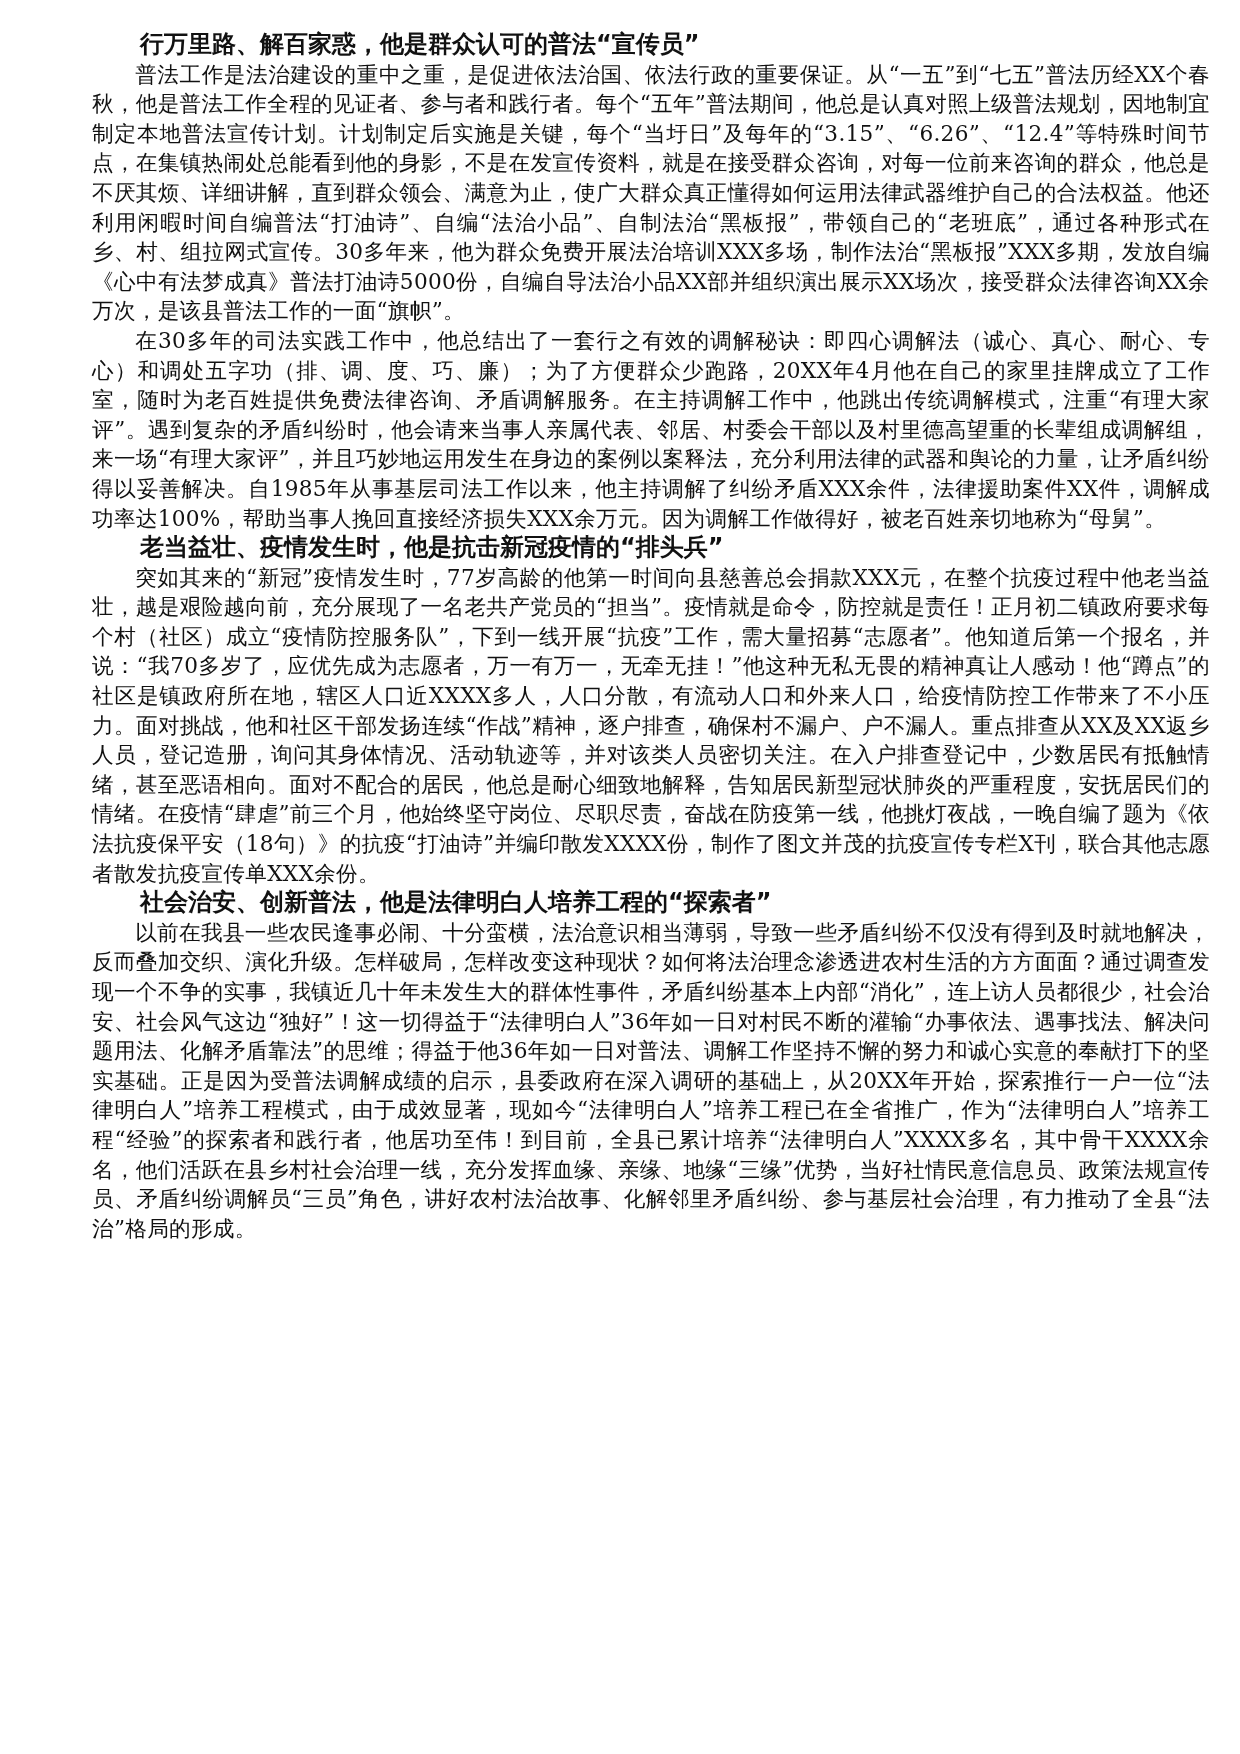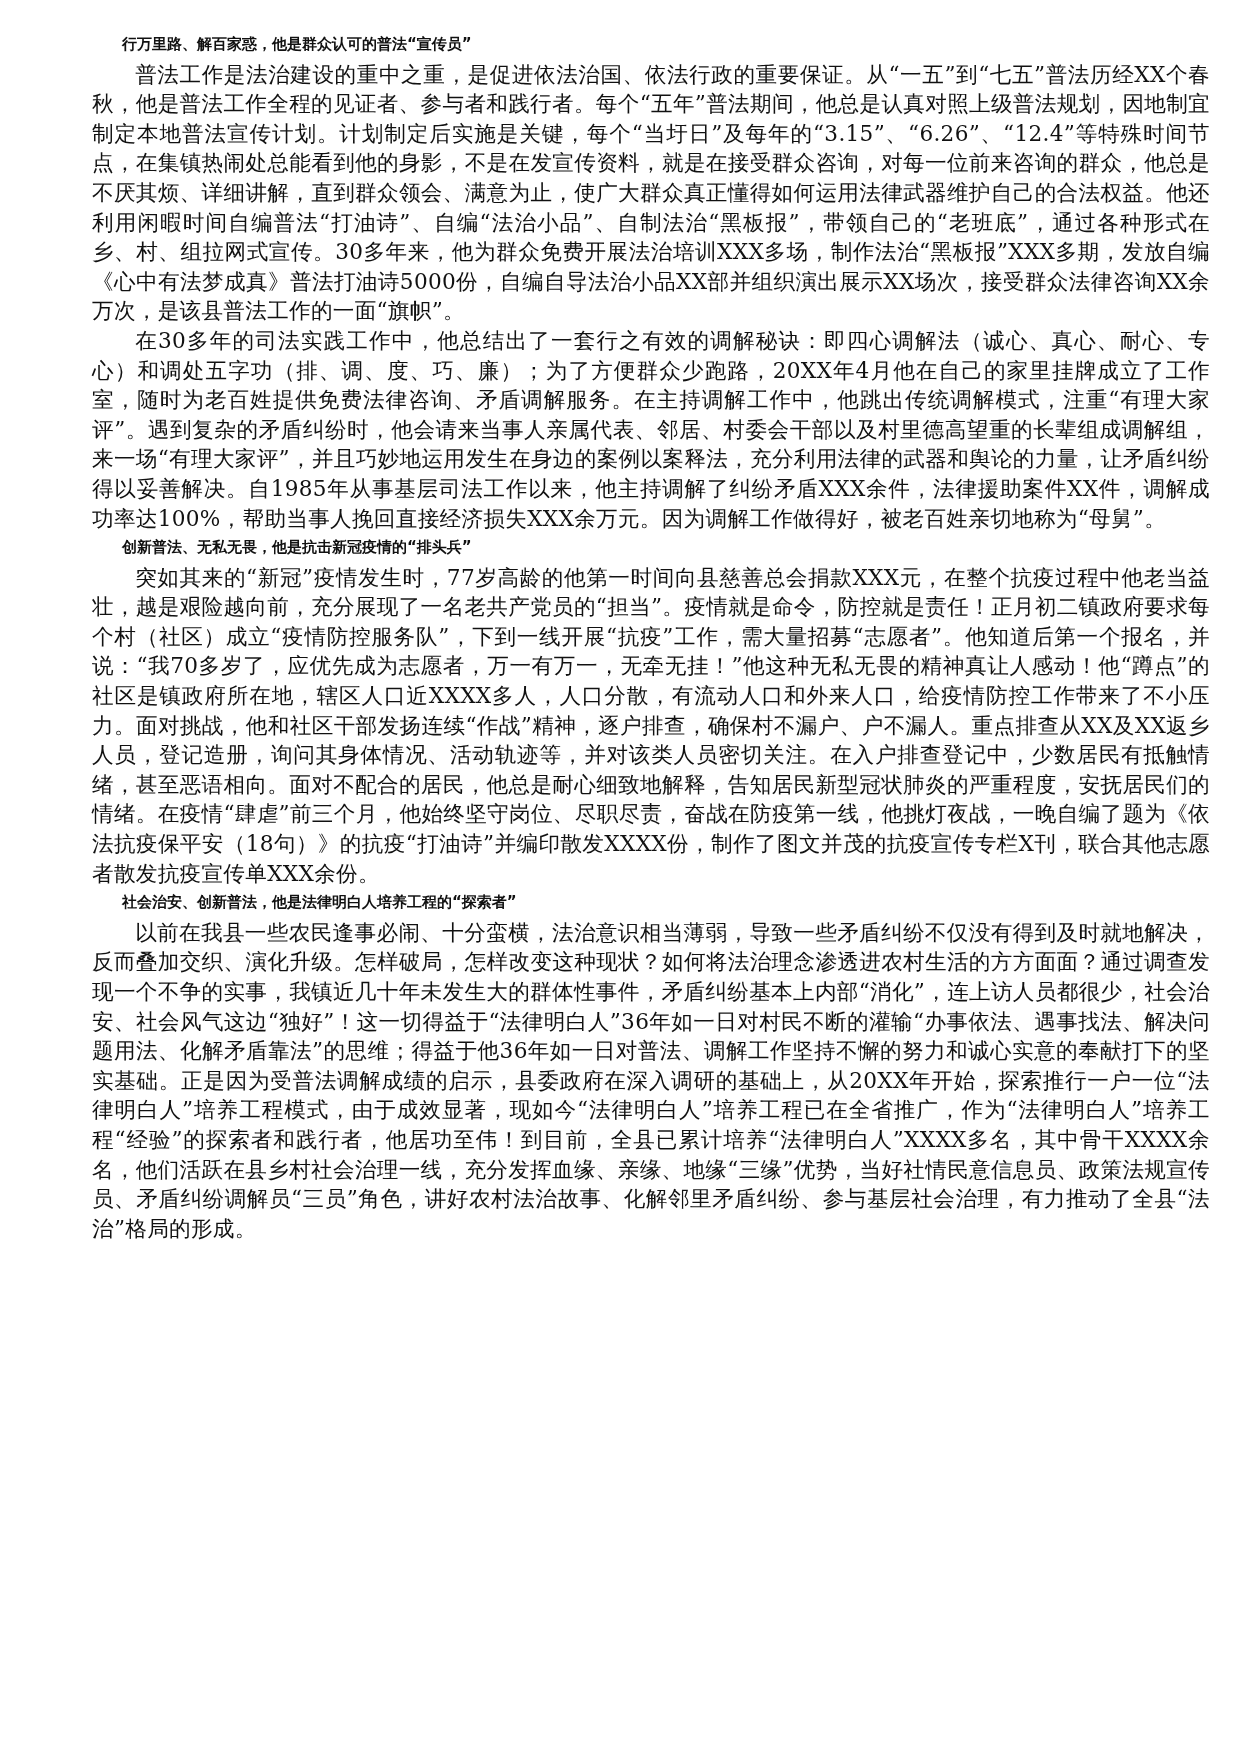--- a/index.html
+++ b/index.html
@@ -13,42 +13,42 @@
     text-align: center; font-weight: bold; font-size: 22px;
     line-height: 30px; margin: 0 0 30px 0; letter-spacing: 0.5px;
     font-family: "DejaVu Sans", "Liberation Sans", sans-serif;
   }
   .para {
     font-size: 21.6px; line-height: 29.6px; margin: 0;
     text-indent: 2em; text-align: justify; text-align-last: left;
     letter-spacing: 0.3px;
   }
   .heading {
-    font-size: 15px; line-height: 29.6px; margin: 0;
+    font-size: 24px; line-height: 29.6px; margin: 0;
     text-indent: 2em; font-weight: bold;
     font-family: "DejaVu Sans", "Liberation Sans", sans-serif;
   }
 </style>
 </head>
 <body>
 
 <div class="page">
 
 
   <section>
     <h2 class="heading">行万里路、解百家惑，他是群众认可的普法“宣传员”</h2>
     <p class="para">普法工作是法治建设的重中之重，是促进依法治国、依法行政的重要保证。从“一五”到“七五”普法历经XX个春秋，他是普法工作全程的见证者、参与者和践行者。每个“五年”普法期间，他总是认真对照上级普法规划，因地制宜制定本地普法宣传计划。计划制定后实施是关键，每个“当圩日”及每年的“3.15”、“6.26”、“12.4”等特殊时间节点，在集镇热闹处总能看到他的身影，不是在发宣传资料，就是在接受群众咨询，对每一位前来咨询的群众，他总是不厌其烦、详细讲解，直到群众领会、满意为止，使广大群众真正懂得如何运用法律武器维护自己的合法权益。他还利用闲暇时间自编普法“打油诗”、自编“法治小品”、自制法治“黑板报”，带领自己的“老班底”，通过各种形式在乡、村、组拉网式宣传。30多年来，他为群众免费开展法治培训XXX多场，制作法治“黑板报”XXX多期，发放自编《心中有法梦成真》普法打油诗5000份，自编自导法治小品XX部并组织演出展示XX场次，接受群众法律咨询XX余万次，是该县普法工作的一面“旗帜”。</p>
   </section>
 
   <section>
     <p class="para">在30多年的司法实践工作中，他总结出了一套行之有效的调解秘诀：即四心调解法（诚心、真心、耐心、专心）和调处五字功（排、调、度、巧、廉）；为了方便群众少跑路，20XX年4月他在自己的家里挂牌成立了工作室，随时为老百姓提供免费法律咨询、矛盾调解服务。在主持调解工作中，他跳出传统调解模式，注重“有理大家评”。遇到复杂的矛盾纠纷时，他会请来当事人亲属代表、邻居、村委会干部以及村里德高望重的长辈组成调解组，来一场“有理大家评”，并且巧妙地运用发生在身边的案例以案释法，充分利用法律的武器和舆论的力量，让矛盾纠纷得以妥善解决。自1985年从事基层司法工作以来，他主持调解了纠纷矛盾XXX余件，法律援助案件XX件，调解成功率达100%，帮助当事人挽回直接经济损失XXX余万元。因为调解工作做得好，被老百姓亲切地称为“母舅”。</p>
   </section>
 
   <section>
-    <h2 class="heading">创新普法、无私无畏，他是抗击新冠疫情的“排头兵”</h2>
+    <h2 class="heading">老当益壮、疫情发生时，他是抗击新冠疫情的“排头兵”</h2>
     <p class="para">突如其来的“新冠”疫情发生时，77岁高龄的他第一时间向县慈善总会捐款XXX元，在整个抗疫过程中他老当益壮，越是艰险越向前，充分展现了一名老共产党员的“担当”。疫情就是命令，防控就是责任！正月初二镇政府要求每个村（社区）成立“疫情防控服务队”，下到一线开展“抗疫”工作，需大量招募“志愿者”。他知道后第一个报名，并说：“我70多岁了，应优先成为志愿者，万一有万一，无牵无挂！”他这种无私无畏的精神真让人感动！他“蹲点”的社区是镇政府所在地，辖区人口近XXXX多人，人口分散，有流动人口和外来人口，给疫情防控工作带来了不小压力。面对挑战，他和社区干部发扬连续“作战”精神，逐户排查，确保村不漏户、户不漏人。重点排查从XX及XX返乡人员，登记造册，询问其身体情况、活动轨迹等，并对该类人员密切关注。在入户排查登记中，少数居民有抵触情绪，甚至恶语相向。面对不配合的居民，他总是耐心细致地解释，告知居民新型冠状肺炎的严重程度，安抚居民们的情绪。在疫情“肆虐”前三个月，他始终坚守岗位、尽职尽责，奋战在防疫第一线，他挑灯夜战，一晚自编了题为《依法抗疫保平安（18句）》的抗疫“打油诗”并编印散发XXXX份，制作了图文并茂的抗疫宣传专栏X刊，联合其他志愿者散发抗疫宣传单XXX余份。</p>
   </section>
 
   <section>
     <h2 class="heading">社会治安、创新普法，他是法律明白人培养工程的“探索者”</h2>
     <p class="para">以前在我县一些农民逢事必闹、十分蛮横，法治意识相当薄弱，导致一些矛盾纠纷不仅没有得到及时就地解决，反而叠加交织、演化升级。怎样破局，怎样改变这种现状？如何将法治理念渗透进农村生活的方方面面？通过调查发现一个不争的实事，我镇近几十年未发生大的群体性事件，矛盾纠纷基本上内部“消化”，连上访人员都很少，社会治安、社会风气这边“独好”！这一切得益于“法律明白人”36年如一日对村民不断的灌输“办事依法、遇事找法、解决问题用法、化解矛盾靠法”的思维；得益于他36年如一日对普法、调解工作坚持不懈的努力和诚心实意的奉献打下的坚实基础。正是因为受普法调解成绩的启示，县委政府在深入调研的基础上，从20XX年开始，探索推行一户一位“法律明白人”培养工程模式，由于成效显著，现如今“法律明白人”培养工程已在全省推广，作为“法律明白人”培养工程“经验”的探索者和践行者，他居功至伟！到目前，全县已累计培养“法律明白人”XXXX多名，其中骨干XXXX余名，他们活跃在县乡村社会治理一线，充分发挥血缘、亲缘、地缘“三缘”优势，当好社情民意信息员、政策法规宣传员、矛盾纠纷调解员“三员”角色，讲好农村法治故事、化解邻里矛盾纠纷、参与基层社会治理，有力推动了全县“法治”格局的形成。</p>
   </section>
 </div>
 
 </body></html>

